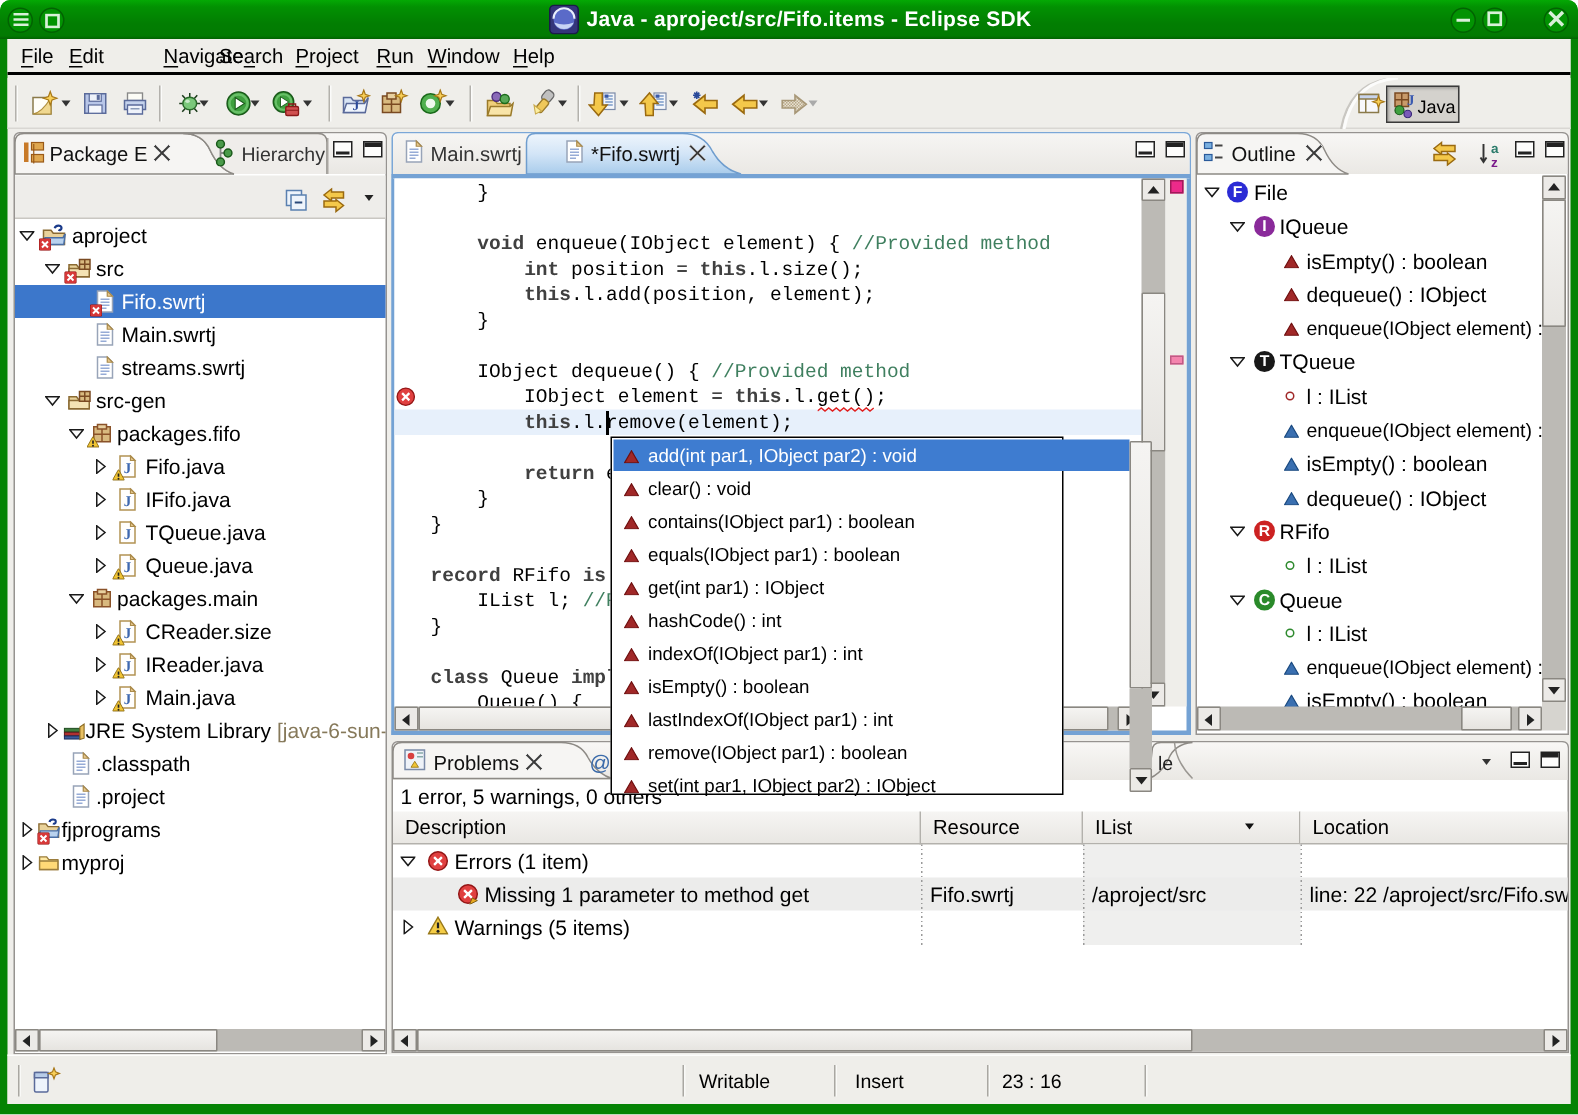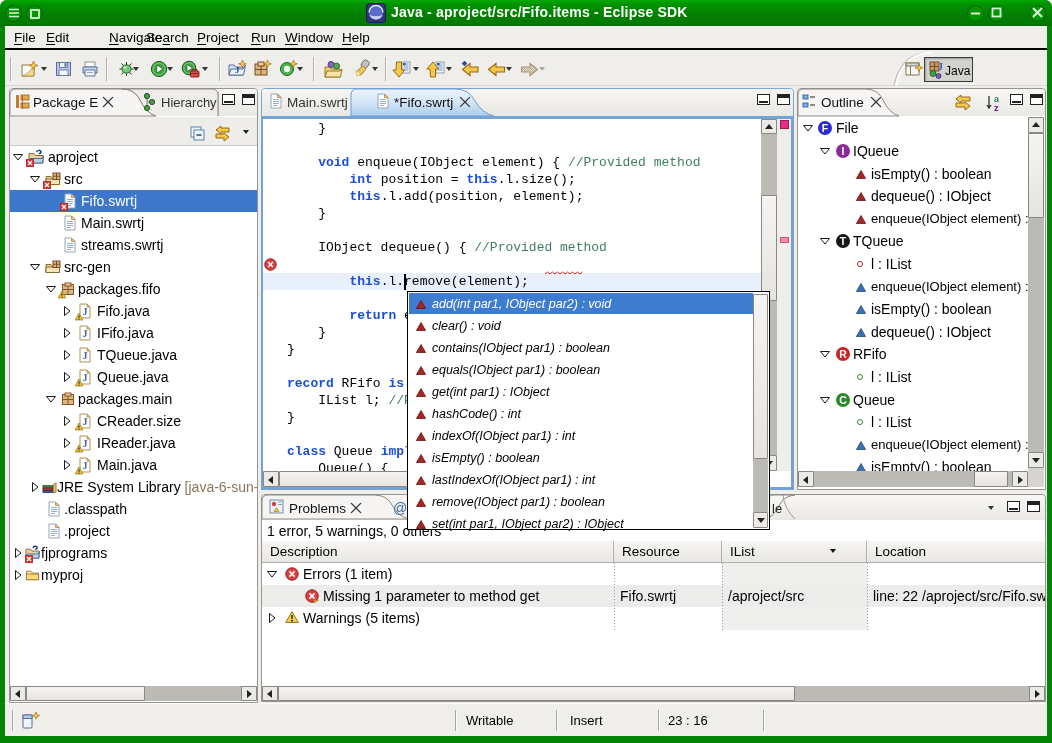--- a/index.html
+++ b/index.html
@@ -20,24 +20,24 @@
 .minmax{position:absolute;width:13px;height:11px;border:1px solid #222;background:#fdfdfc;}
 .trow{position:absolute;height:22px;line-height:22px;white-space:nowrap;font-size:14px;}
 .sb-track{position:absolute;background:#bcbab5;}
 .sb-thumb{position:absolute;background:linear-gradient(#f5f4f2,#e6e4e0);border:1px solid #8a8781;border-radius:1px;}
 .sb-btn{position:absolute;background:#eceae7;border:1px solid #8a8781;border-radius:1px;}
 .arr{position:absolute;width:0;height:0;}
 .arr-l{border-top:4px solid transparent;border-bottom:4px solid transparent;border-right:5px solid #222;}
 .arr-r{border-top:4px solid transparent;border-bottom:4px solid transparent;border-left:5px solid #222;}
 .arr-u{border-left:4px solid transparent;border-right:4px solid transparent;border-bottom:5px solid #222;}
 .arr-d{border-left:4px solid transparent;border-right:4px solid transparent;border-top:5px solid #222;}
-.kw{color:#1d4ed8;font-weight:bold;margin-top:20px;}
+.kw{color:#404040;font-weight:bold;margin-top:20px;}
 .cm{color:#3f7f5f;}
 .cl{position:absolute;width:497px;height:17px;line-height:17px;font-family:"Liberation Mono",monospace;font-size:13px;white-space:pre;color:#000;}
-#popup{position:absolute;left:407px;top:291px;width:363px;height:239px;background:#fff;border:1px solid #000;z-index:50;font-style:italic;}
+#popup{position:absolute;left:407px;top:291px;width:302px;height:239px;background:#fff;border:1px solid #000;z-index:50;}
 .pitem{position:absolute;left:1px;width:344px;height:21px;font-size:12.5px;line-height:21px;color:#000;white-space:nowrap;}
 .hdrcell{position:absolute;top:0;height:22px;background:linear-gradient(#f6f5f3,#e9e7e3);border-right:1px solid #b3b1ac;border-bottom:1px solid #b3b1ac;font-size:13.5px;line-height:21px;padding-left:8px;}
 .dotline{position:absolute;width:1px;background-image:repeating-linear-gradient(to bottom,#9a9a9a 0px,#9a9a9a 1px,rgba(0,0,0,0) 1px,rgba(0,0,0,0) 3px);}
 #status{position:absolute;left:5px;top:703px;width:1042px;height:33px;background:#efeeea;border-top:1px solid #fdfdfc;font-size:13px;}
 .ssep{position:absolute;height:21px;width:2px;border-left:1px solid #a9a7a2;border-right:1px solid #f9f9f7;}
 svg{position:absolute;}
 </style></head>
 <body>
 <div id="win">
 <svg width="0" height="0" style="position:absolute;">
@@ -564,20 +564,21 @@
   <div class="abs" style="left:261px;top:487px;width:533px;height:3px;background:#74a2d4;"></div>
 
   <div class="abs" id="edarea" style="left:263px;top:119px;width:498px;height:352px;background:#fff;overflow:hidden;">
     <div style="position:absolute;left:0px;top:154px;width:498px;height:17px;background:#e7f0fb;"></div>
     <div class="cl" style="left:24px;top:1px;">    }</div>
     <div class="cl" style="left:24px;top:35px;">    <span class="kw">void</span> enqueue(IObject element) { <span class="cm">//Provided method</span></div>
     <div class="cl" style="left:24px;top:52px;">        <span class="kw">int</span> position = <span class="kw">this</span>.l.size();</div>
     <div class="cl" style="left:24px;top:69px;">        <span class="kw">this</span>.l.add(position, element);</div>
     <div class="cl" style="left:24px;top:86px;">    }</div>
     <div class="cl" style="left:24px;top:120px;">    IObject dequeue() { <span class="cm">//Provided method</span></div>
+    <div class="cl" style="left:24px;top:137px;">        IObject element = <span class="kw">this</span>.l.get();</div>
     <div class="cl" style="left:24px;top:154px;">        <span class="kw">this</span>.l.remove(element);</div>
     <div class="cl" style="left:24px;top:188px;">        <span class="kw">return</span> element;</div>
     <div class="cl" style="left:24px;top:205px;">    }</div>
     <div class="cl" style="left:24px;top:222px;">}</div>
     <div class="cl" style="left:24px;top:256px;"><span class="kw">record</span> RFifo <span class="kw">is</span> TQueue {</div>
     <div class="cl" style="left:24px;top:273px;">    IList l; <span class="cm">//Provided field</span></div>
     <div class="cl" style="left:24px;top:290px;">}</div>
     <div class="cl" style="left:24px;top:324px;"><span class="kw">class</span> Queue <span class="kw">implements</span> IQueue {</div>
     <div class="cl" style="left:24px;top:341px;">    Queue() {</div>
     <div style="position:absolute;left:141px;top:155px;width:2px;height:16px;background:#000;"></div>

